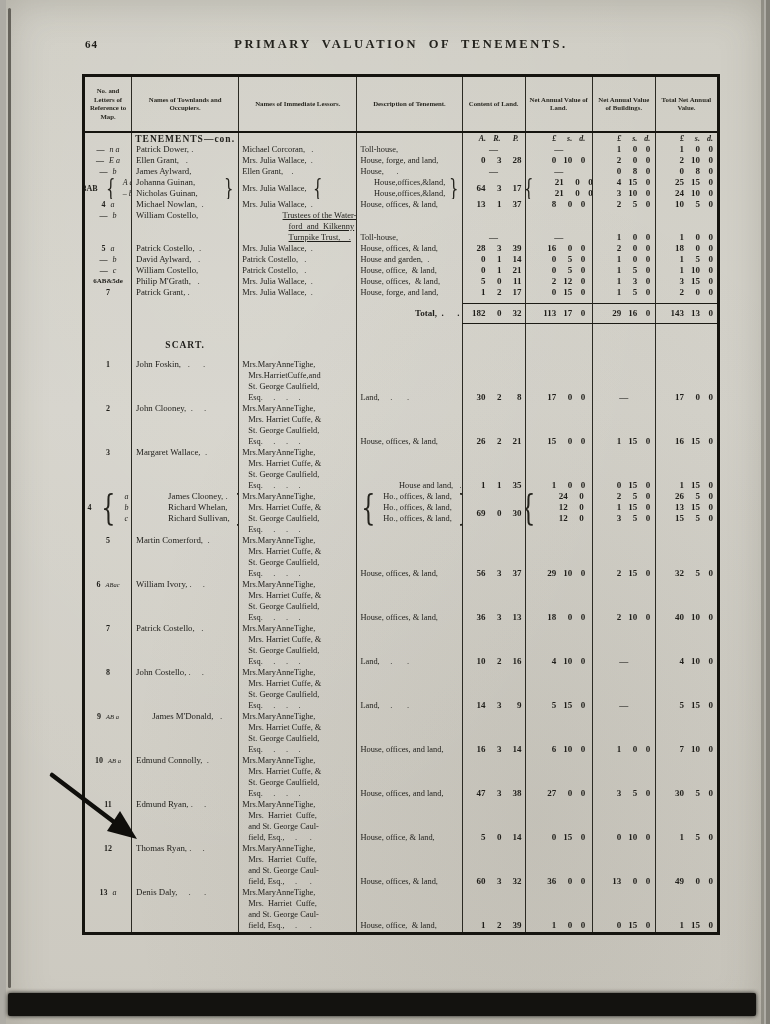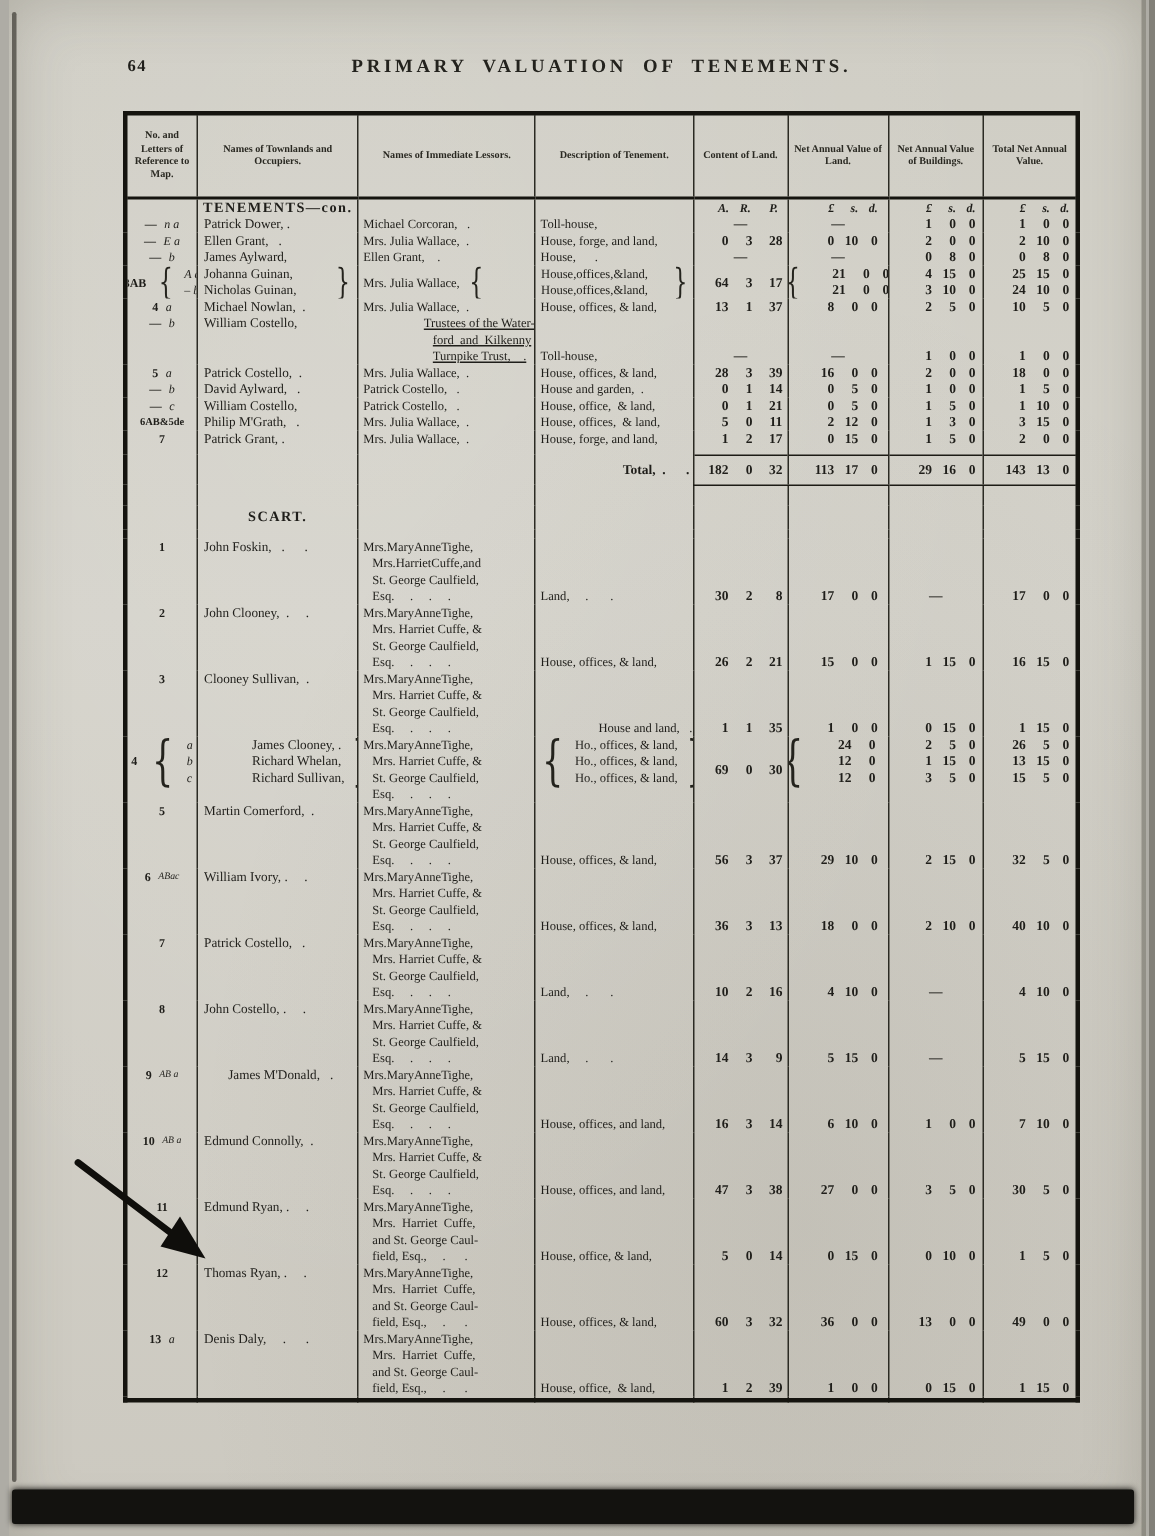--- a/index.html
+++ b/index.html
@@ -435,21 +435,21 @@
             <div class="hrow" style="justify-content: flex-start;">
               <div class="col">
                 <div class="ln">Mrs. Julia Wallace,</div>
               </div>
               <div class="br" style="font-size: 24px; line-height: 22px; margin-left: 3px;">{</div>
             </div>
           </div>
         </td>
         <td class="des">
           <div class="fill jtop">
-            <div class="hrow" style="justify-content: center; gap: 13px;">
+            <div class="hrow" style="justify-content: flex-end;">
               <div class="col">
                 <div class="ln">House,offices,&amp;land,</div>
                 <div class="ln">House,offices,&amp;land,</div>
               </div>
               <div class="br" style="font-size: 24px; line-height: 22px; margin-left: 1px;">}</div>
             </div>
           </div>
         </td>
         <td>
           <div class="fill jmid">
@@ -1424,21 +1424,21 @@
           <div class="fill jtop">
             <div class="refline">
               <span class="rnum">3</span>
             </div>
           </div>
         </td>
         <td class="occ">
           <div class="fill jtop">
             <div class="hrow" style="justify-content: flex-start;">
               <div class="col">
-                <div class="ln">Clooney Sullivan,  .</div>
+                <div class="ln">Margaret Wallace,  .</div>
               </div>
             </div>
           </div>
         </td>
         <td class="les">
           <div class="fill jtop">
             <div class="hrow" style="justify-content: flex-start;">
               <div class="col">
                 <div class="ln">Mrs.MaryAnneTighe,</div>
                 <div class="ln">Mrs. Harriet Cuffe, &amp;</div>

